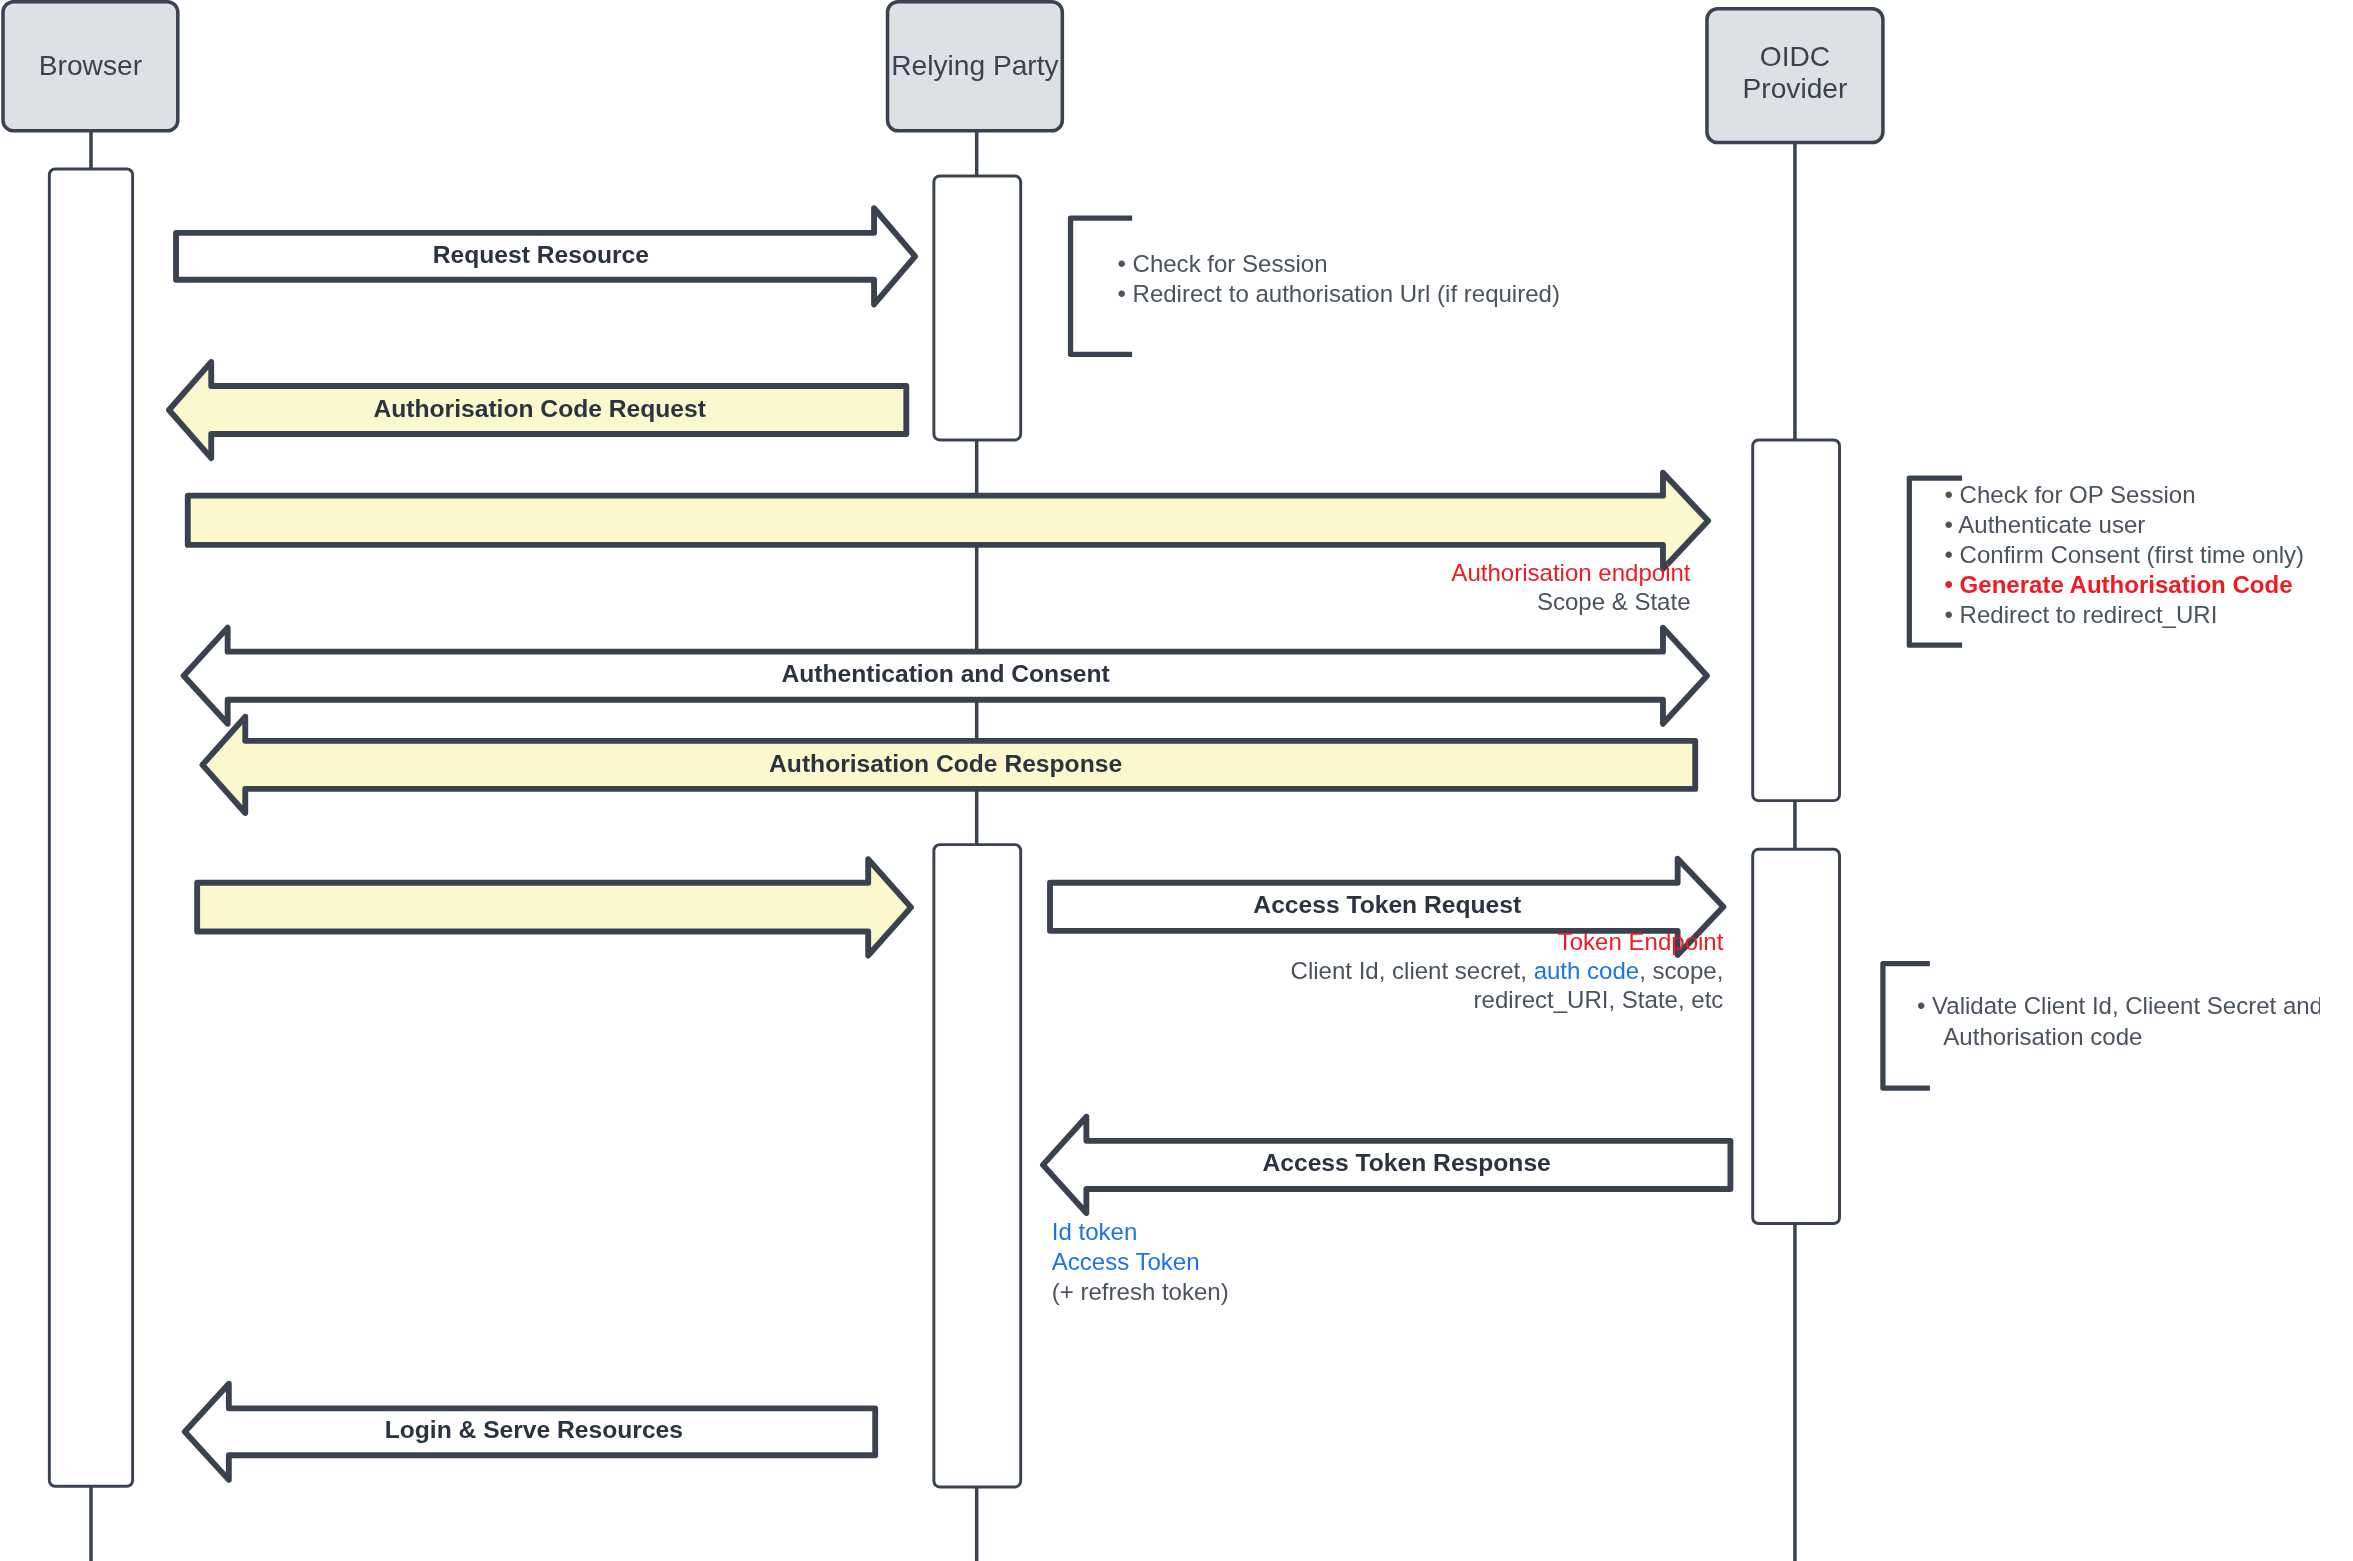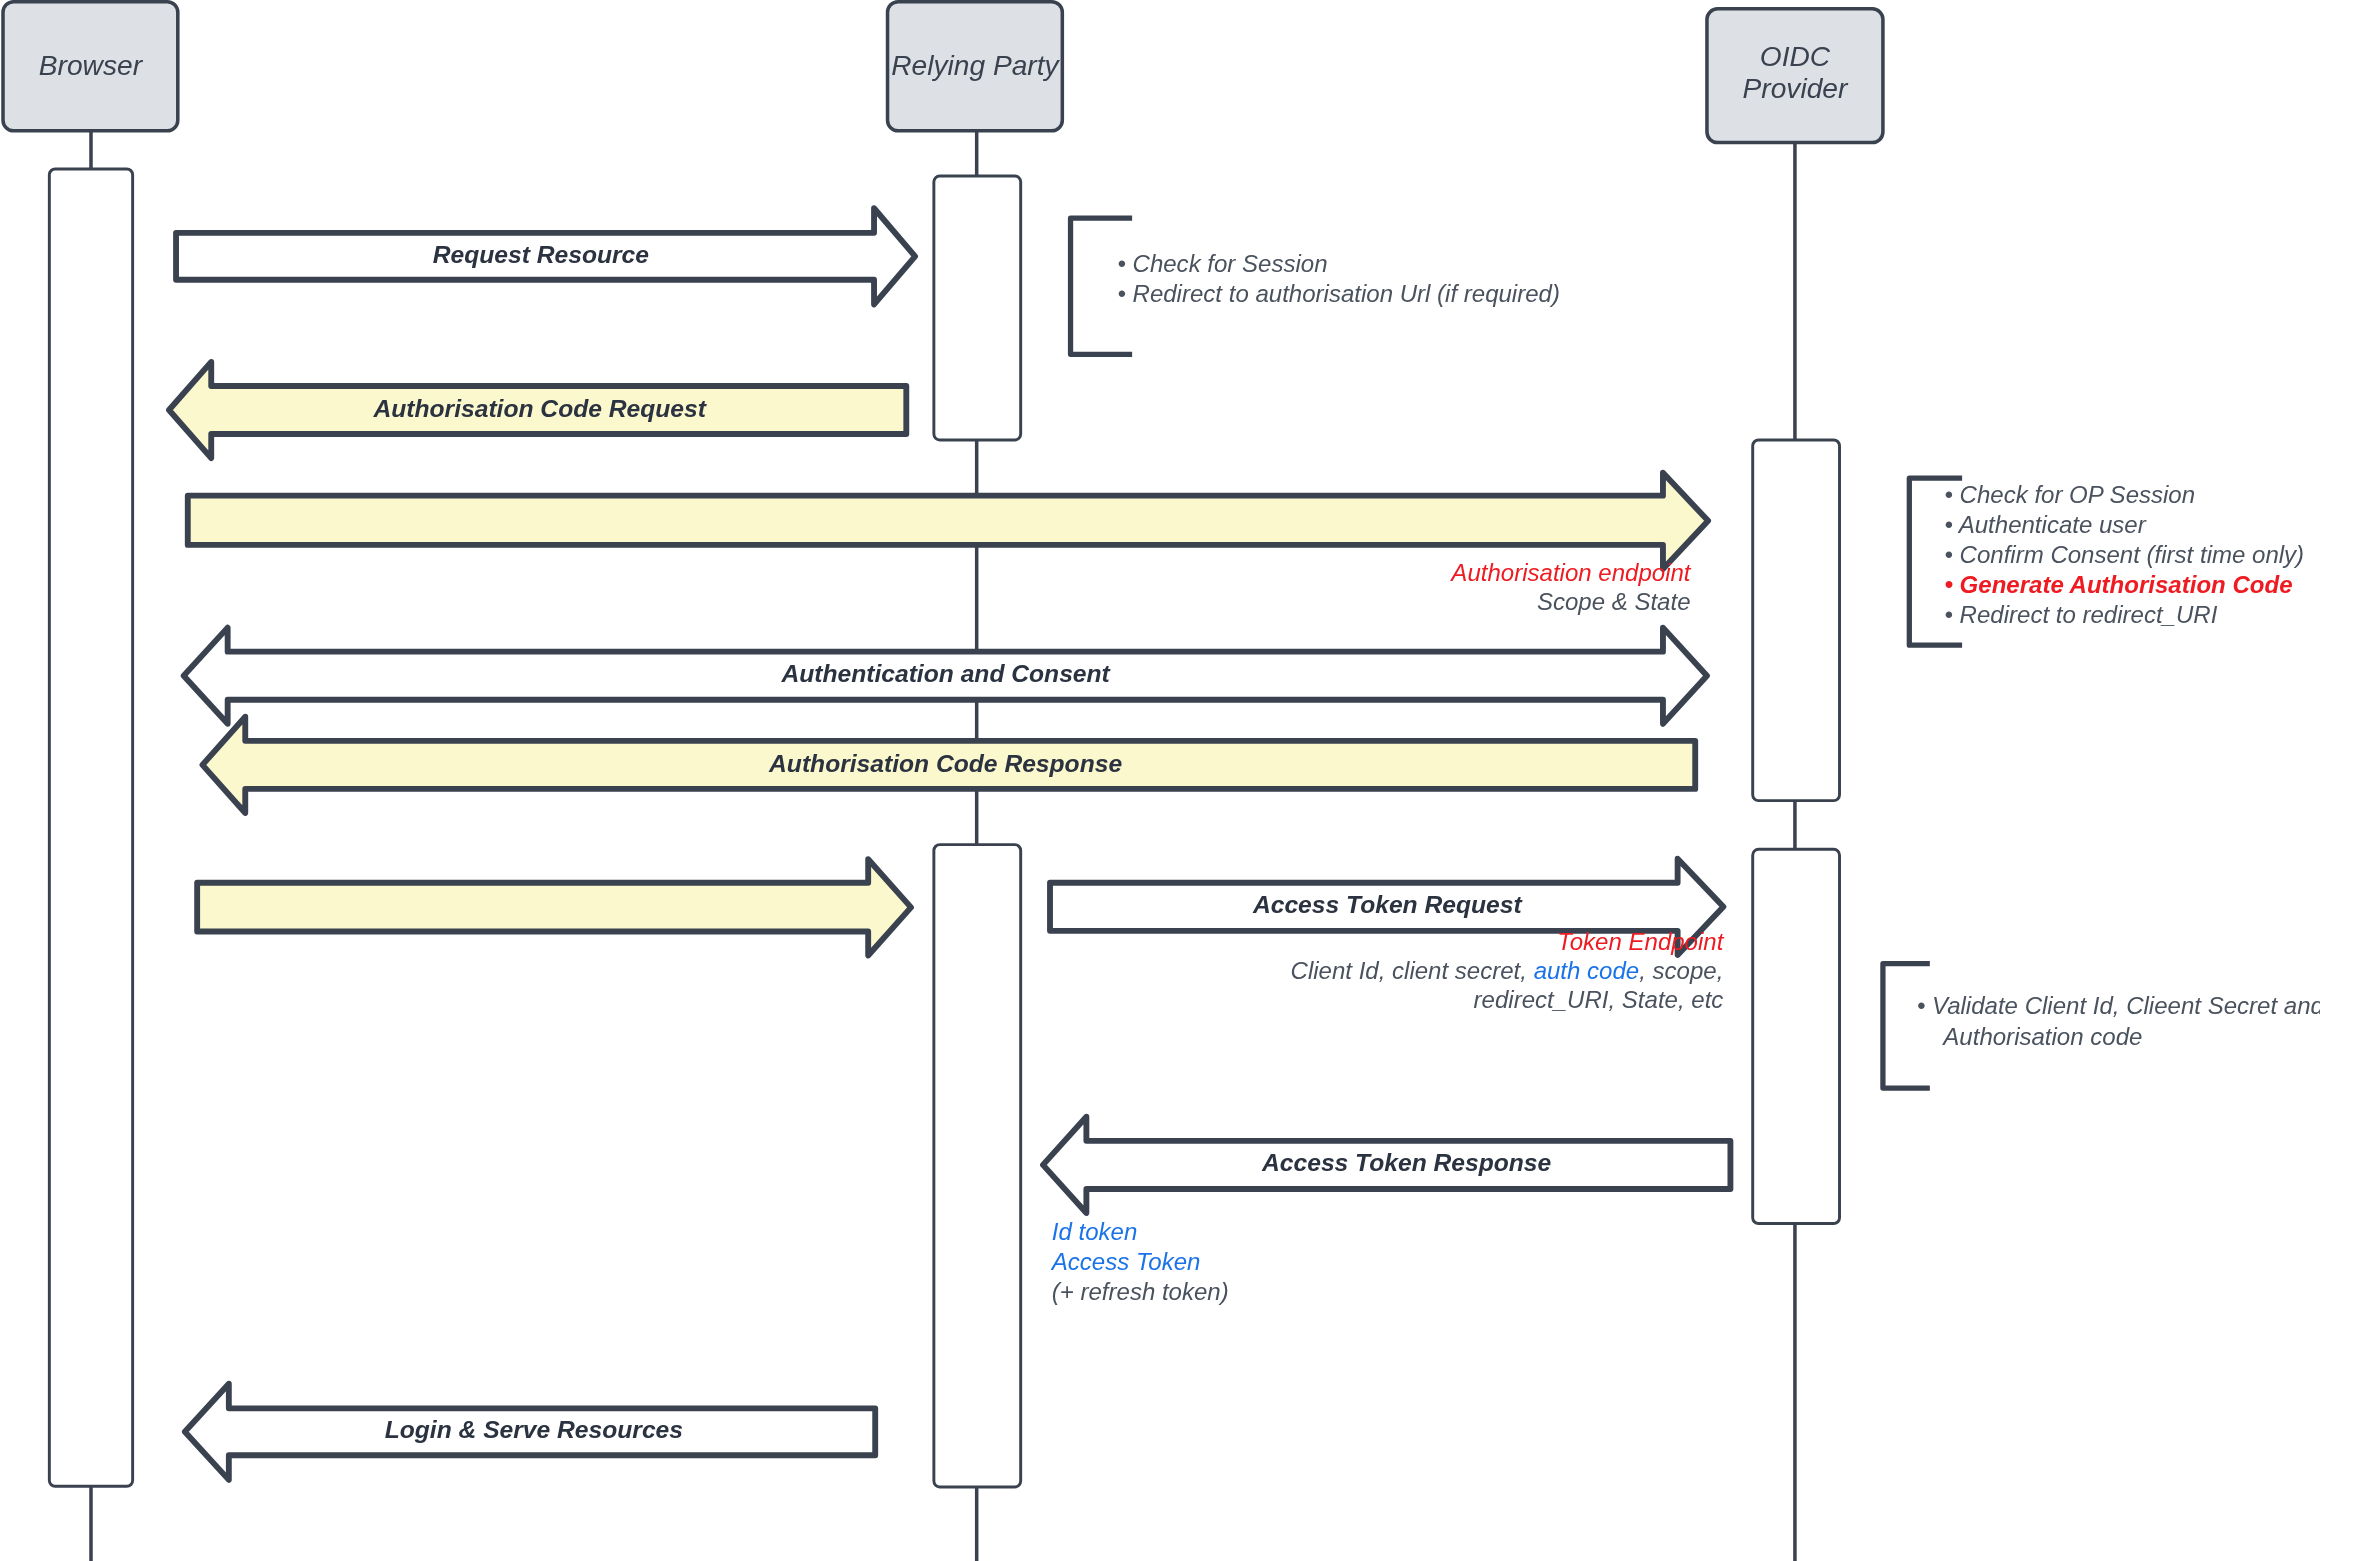--- a/index.html
+++ b/index.html
@@ -9,21 +9,20 @@
   }
   body {
     font-family: "Liberation Sans", sans-serif;
   }
   #canvas-wrap {
     position: relative;
     width: 2320px;
     height: 1562px;
     background: #ffffff;
     overflow: hidden;
-    font-style: italic;
   }
   svg#diagram {
     display: block;
     width: 2354px;
     height: 1562px;
   }
   .lifeline-line {
     stroke: #3a4250;
     stroke-width: 6;
     fill: none;

